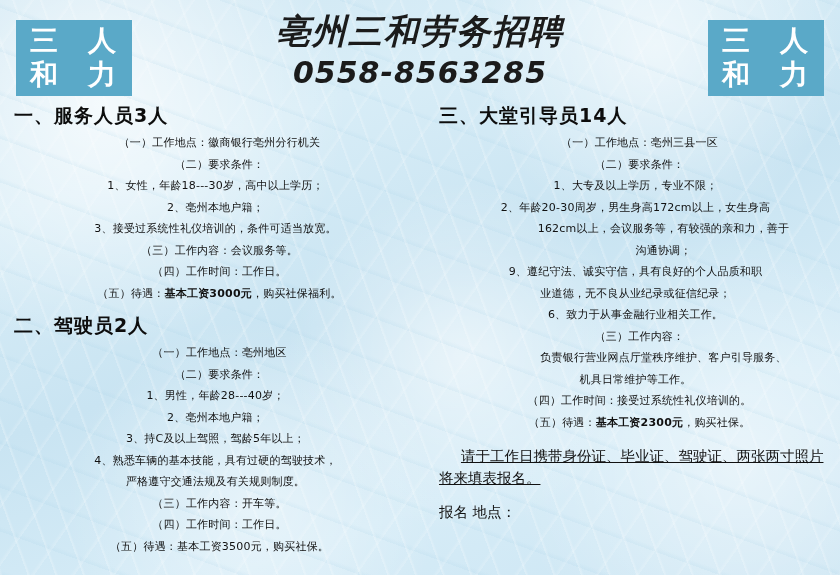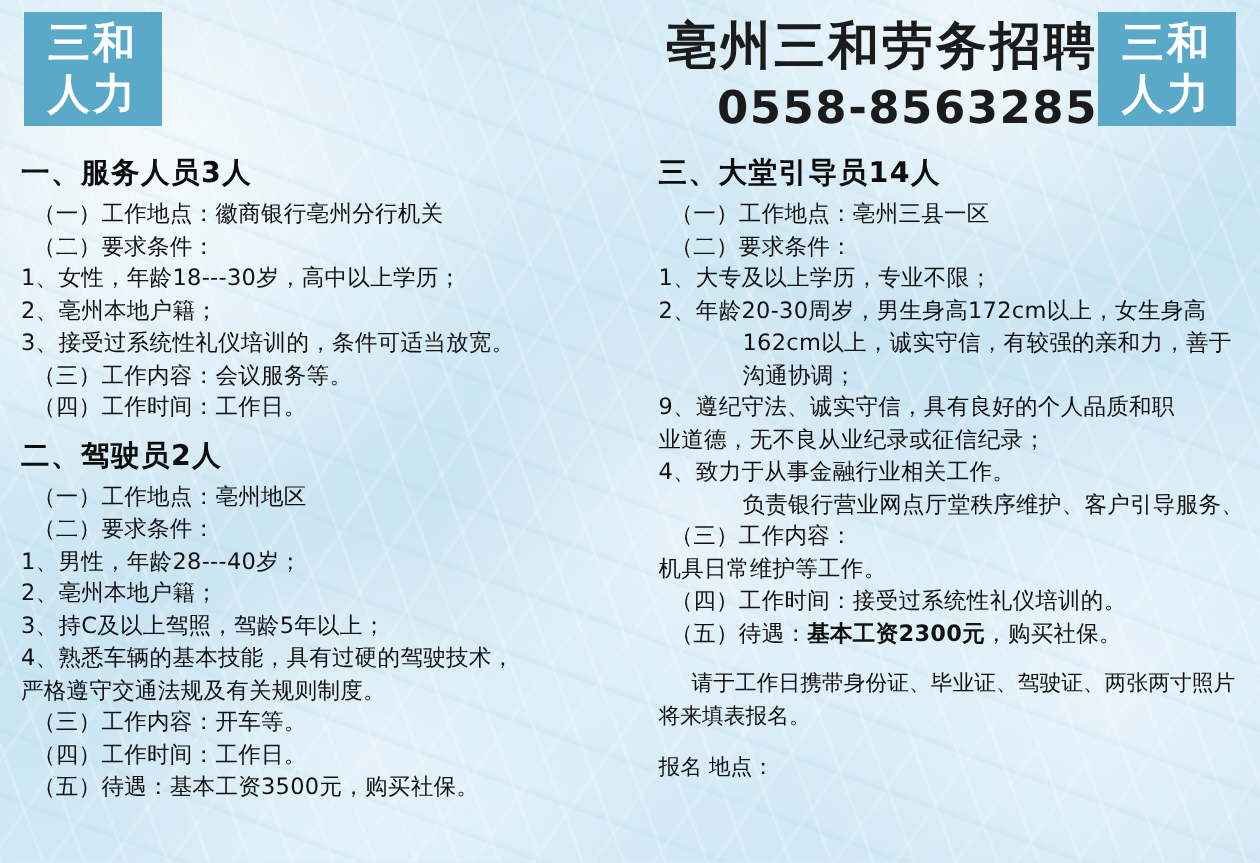--- a/index.html
+++ b/index.html
@@ -41,40 +41,42 @@
   
   .header {
     display: flex;
     align-items: flex-start;
     justify-content: space-between;
     padding: 8px 16px 0 16px;
     height: 92px;
     box-sizing: border-box;
   }
   .logo {
-    width: 92px;
+    width: 116px;
     height: 76px;
     background: #5aa9c8;
     color: #ffffff;
     font-weight: bold;
     font-size: 28px;
     line-height: 34px;
     letter-spacing: 2px;
     display: flex;
-    flex-direction: column;
+    flex-direction: row;
     align-items: center;
     justify-content: center;
     flex: 0 0 auto;
     text-align: center;
+    margin-top: 12px;
   }
   .logo.right { background: #5aa9c8; }
   .title-block {
     flex: 1 1 auto;
-    text-align: right;
+    text-align: center;
     padding-top: 2px;
+    font-style: italic;
   }
   .main-title {
     font-size: 34px;
     font-weight: bold;
     color: #1b1b1b;
     letter-spacing: 2px;
     line-height: 42px;
   }
   .phone {
     font-size: 30px;
@@ -103,43 +105,44 @@
   .sec-title {
     font-size: 19px;
     font-weight: bold;
     color: #0d0d0d;
     letter-spacing: 1px;
     line-height: 30px;
     margin: 6px 0 2px 0;
   }
 
   .line {
-    font-size: 15px;
+    font-size: 11px;
     color: #111111;
     line-height: 21.5px;
     letter-spacing: 0.2px;
     white-space: pre-wrap;
+    text-align: center;
   }
   .line.indent1 { padding-left: 8px; }
   .line.hang {
     padding-left: 20px;
     text-indent: -20px;
   }
   .line.deep {
     padding-left: 56px;
   }
   b, .bold { font-weight: bold; }
 
   .note {
     font-size: 14.5px;
     line-height: 22px;
     color: #111111;
     margin-top: 12px;
   }
-  .note .ind { text-indent: 22px; }
+  .note .ind { text-indent: 22px; text-decoration: underline; }
   .addr { margin-top: 12px; }
   .addr-line { font-size: 14.5px; line-height: 22px; color: #111111; }
 </style>
 </head>
 <body>
 
 <div id="poster">
 
   <div class="header">
     <div class="logo left">
@@ -162,20 +165,21 @@
 
       <div class="section">
         <div class="sec-title">一、服务人员3人</div>
         <div class="line indent1">（一）工作地点：徽商银行亳州分行机关</div>
         <div class="line indent1">（二）要求条件：</div>
         <div class="line hang">1、女性，年龄18---30岁，高中以上学历；</div>
         <div class="line hang">2、亳州本地户籍；</div>
         <div class="line hang">3、接受过系统性礼仪培训的，条件可适当放宽。</div>
         <div class="line indent1">（三）工作内容：会议服务等。</div>
         <div class="line indent1">（四）工作时间：工作日。</div>
+        <div class="line indent1"><span>（五）待遇：</span><b>基本工资3000元</b><span>，购买社保福利。</span></div>
       </div>
 
       <div class="section">
         <div class="sec-title">二、驾驶员2人</div>
         <div class="line indent1">（一）工作地点：亳州地区</div>
         <div class="line indent1">（二）要求条件：</div>
         <div class="line hang">1、男性，年龄28---40岁；</div>
         <div class="line hang">2、亳州本地户籍；</div>
         <div class="line hang">3、持C及以上驾照，驾龄5年以上；</div>
         <div class="line hang">4、熟悉车辆的基本技能，具有过硬的驾驶技术，</div>
@@ -188,27 +192,27 @@
     </div>
 
     <div class="col right">
 
       <div class="section">
         <div class="sec-title">三、大堂引导员14人</div>
         <div class="line indent1">（一）工作地点：亳州三县一区</div>
         <div class="line indent1">（二）要求条件：</div>
         <div class="line hang">1、大专及以上学历，专业不限；</div>
         <div class="line hang">2、年龄20-30周岁，男生身高172cm以上，女生身高</div>
-        <div class="line deep">162cm以上，诚实守信，有较强的亲和力，善于</div>
+        <div class="line deep">162cm以上，会议服务等，有较强的亲和力，善于</div>
         <div class="line deep">沟通协调；</div>
         <div class="line hang">9、遵纪守法、诚实守信，具有良好的个人品质和职</div>
         <div class="line">业道德，无不良从业纪录或征信纪录；</div>
-        <div class="line hang">4、致力于从事金融行业相关工作。</div>
+        <div class="line hang">6、致力于从事金融行业相关工作。</div>
+        <div class="line indent1">（三）工作内容：</div>
         <div class="line deep">负责银行营业网点厅堂秩序维护、客户引导服务、</div>
-        <div class="line indent1">（三）工作内容：</div>
         <div class="line">机具日常维护等工作。</div>
         <div class="line indent1">（四）工作时间：接受过系统性礼仪培训的。</div>
         <div class="line indent1"><span>（五）待遇：</span><b>基本工资2300元</b><span>，购买社保。</span></div>
       </div>
 
       <div class="note">
         <div class="ind">请于工作日携带身份证、毕业证、驾驶证、两张两寸照片将来填表报名。</div>
       </div>
 
       <div class="addr">

